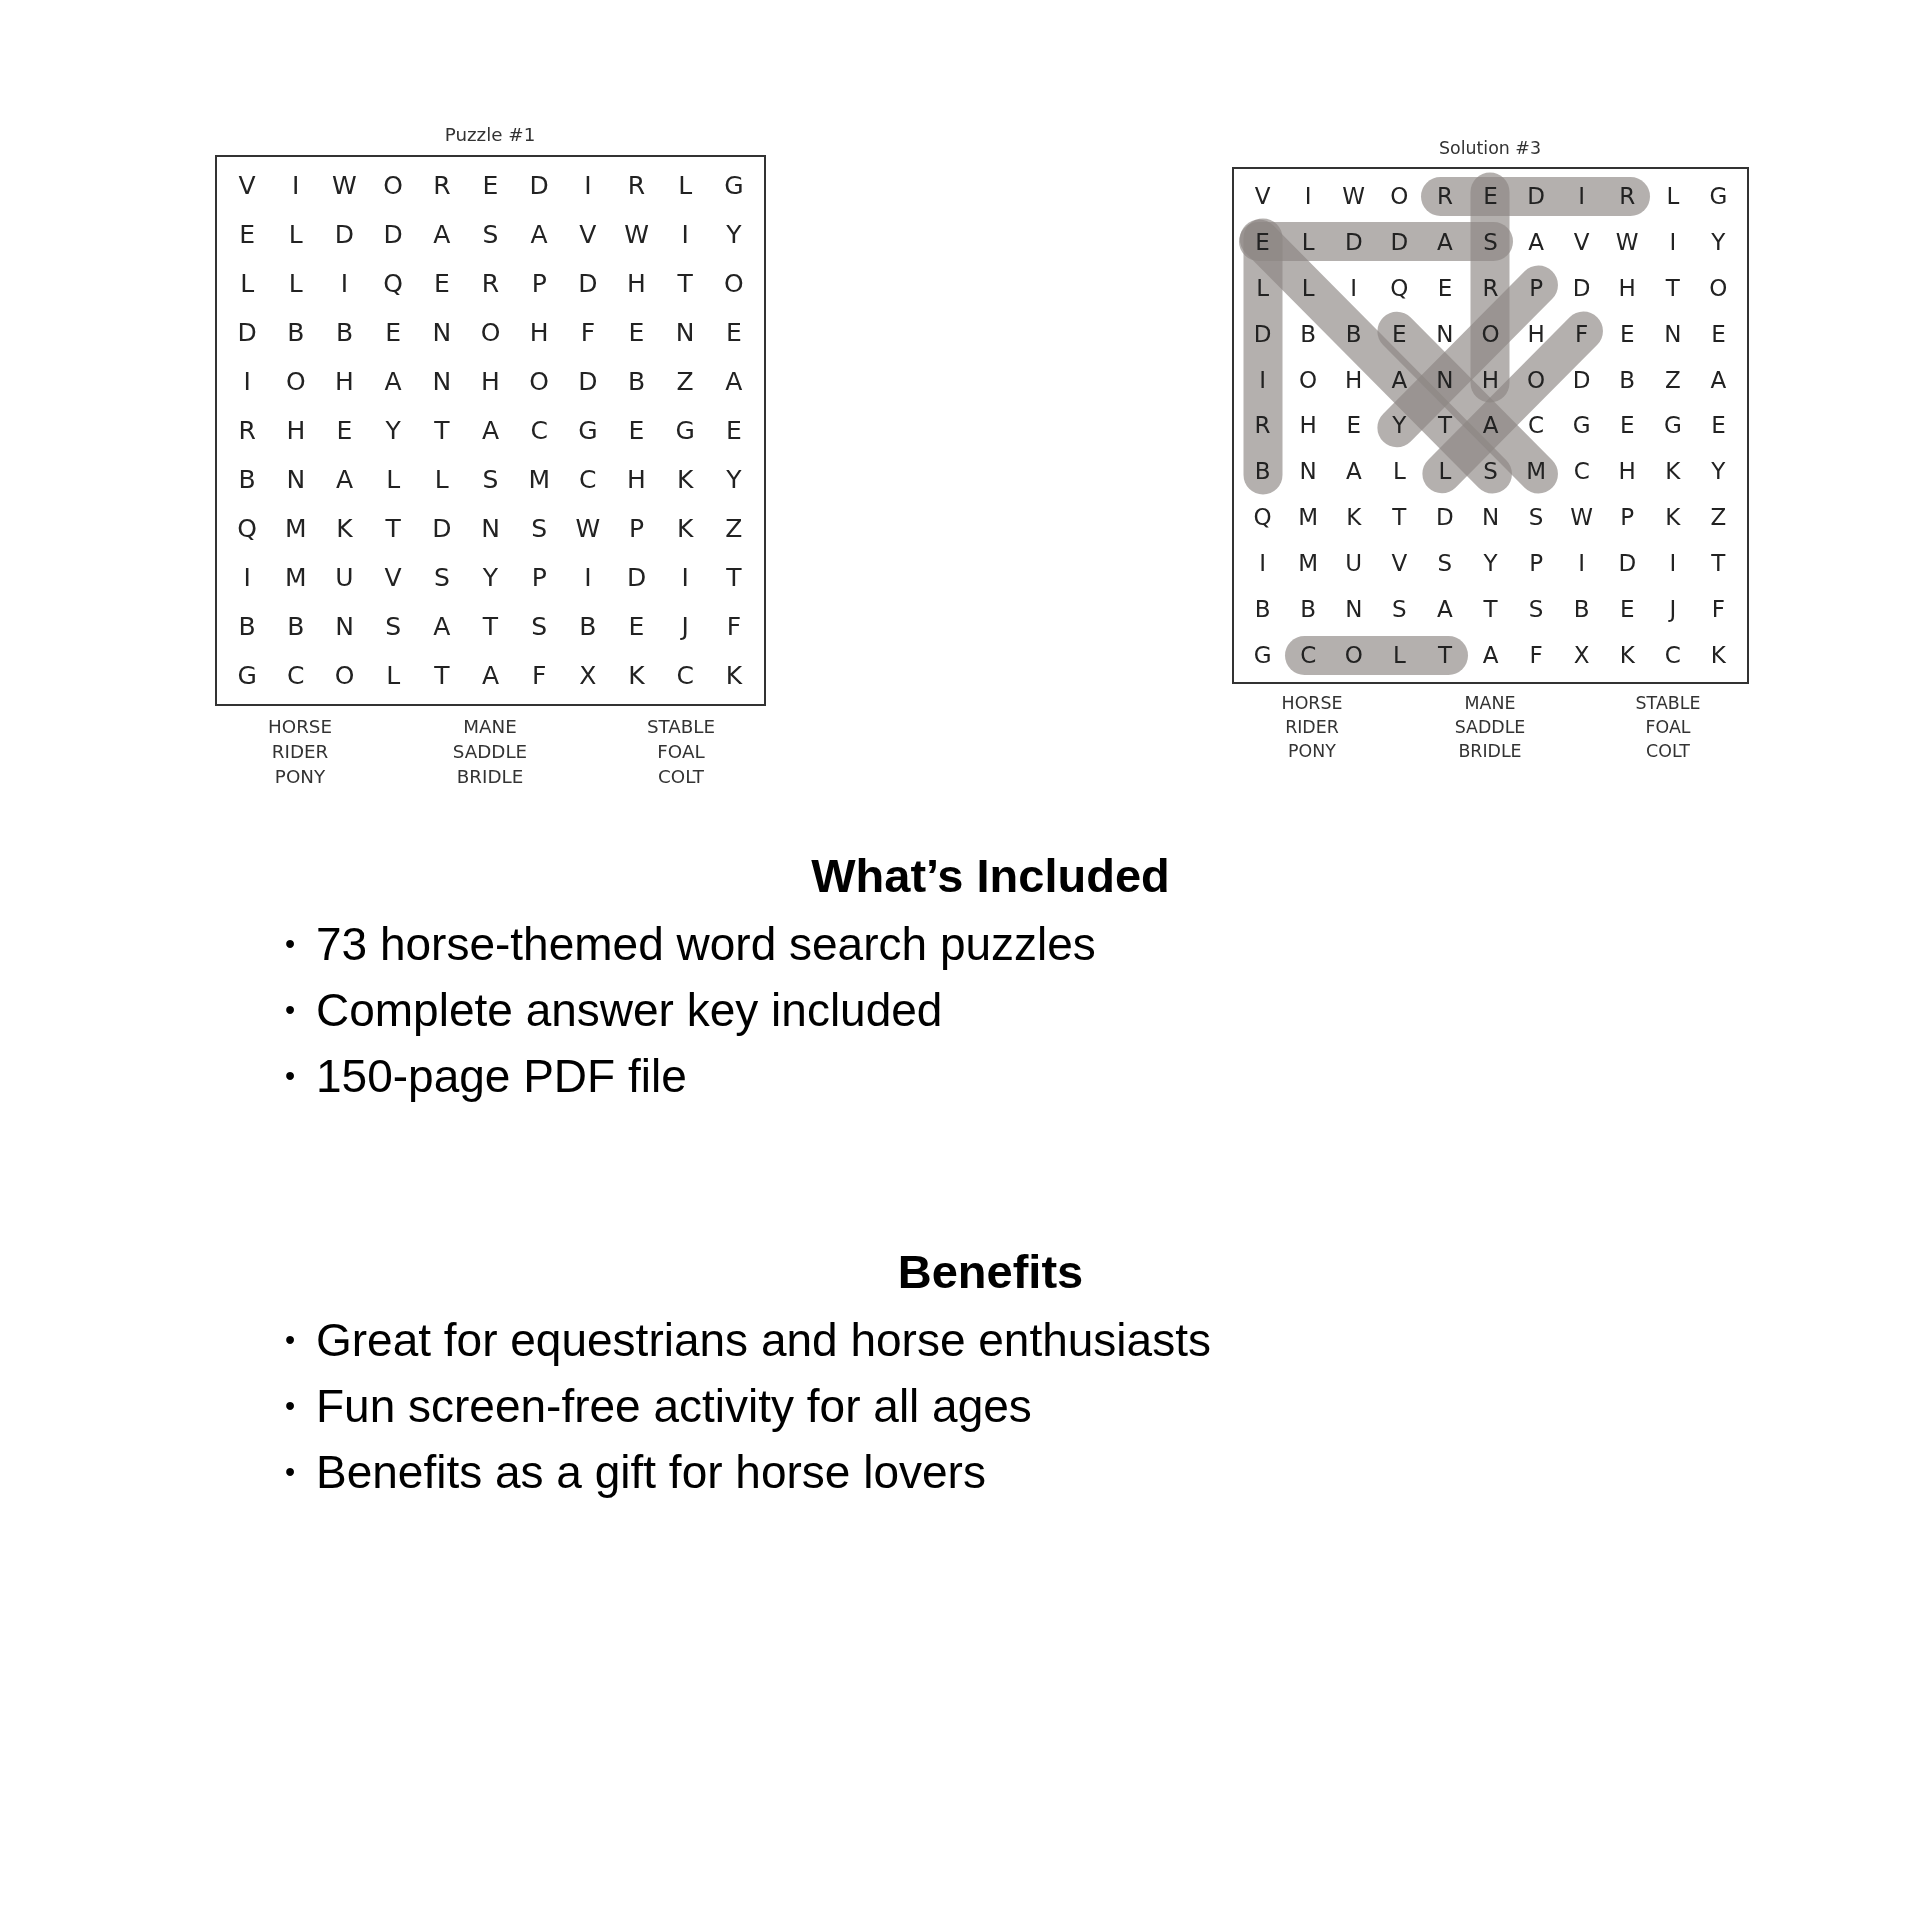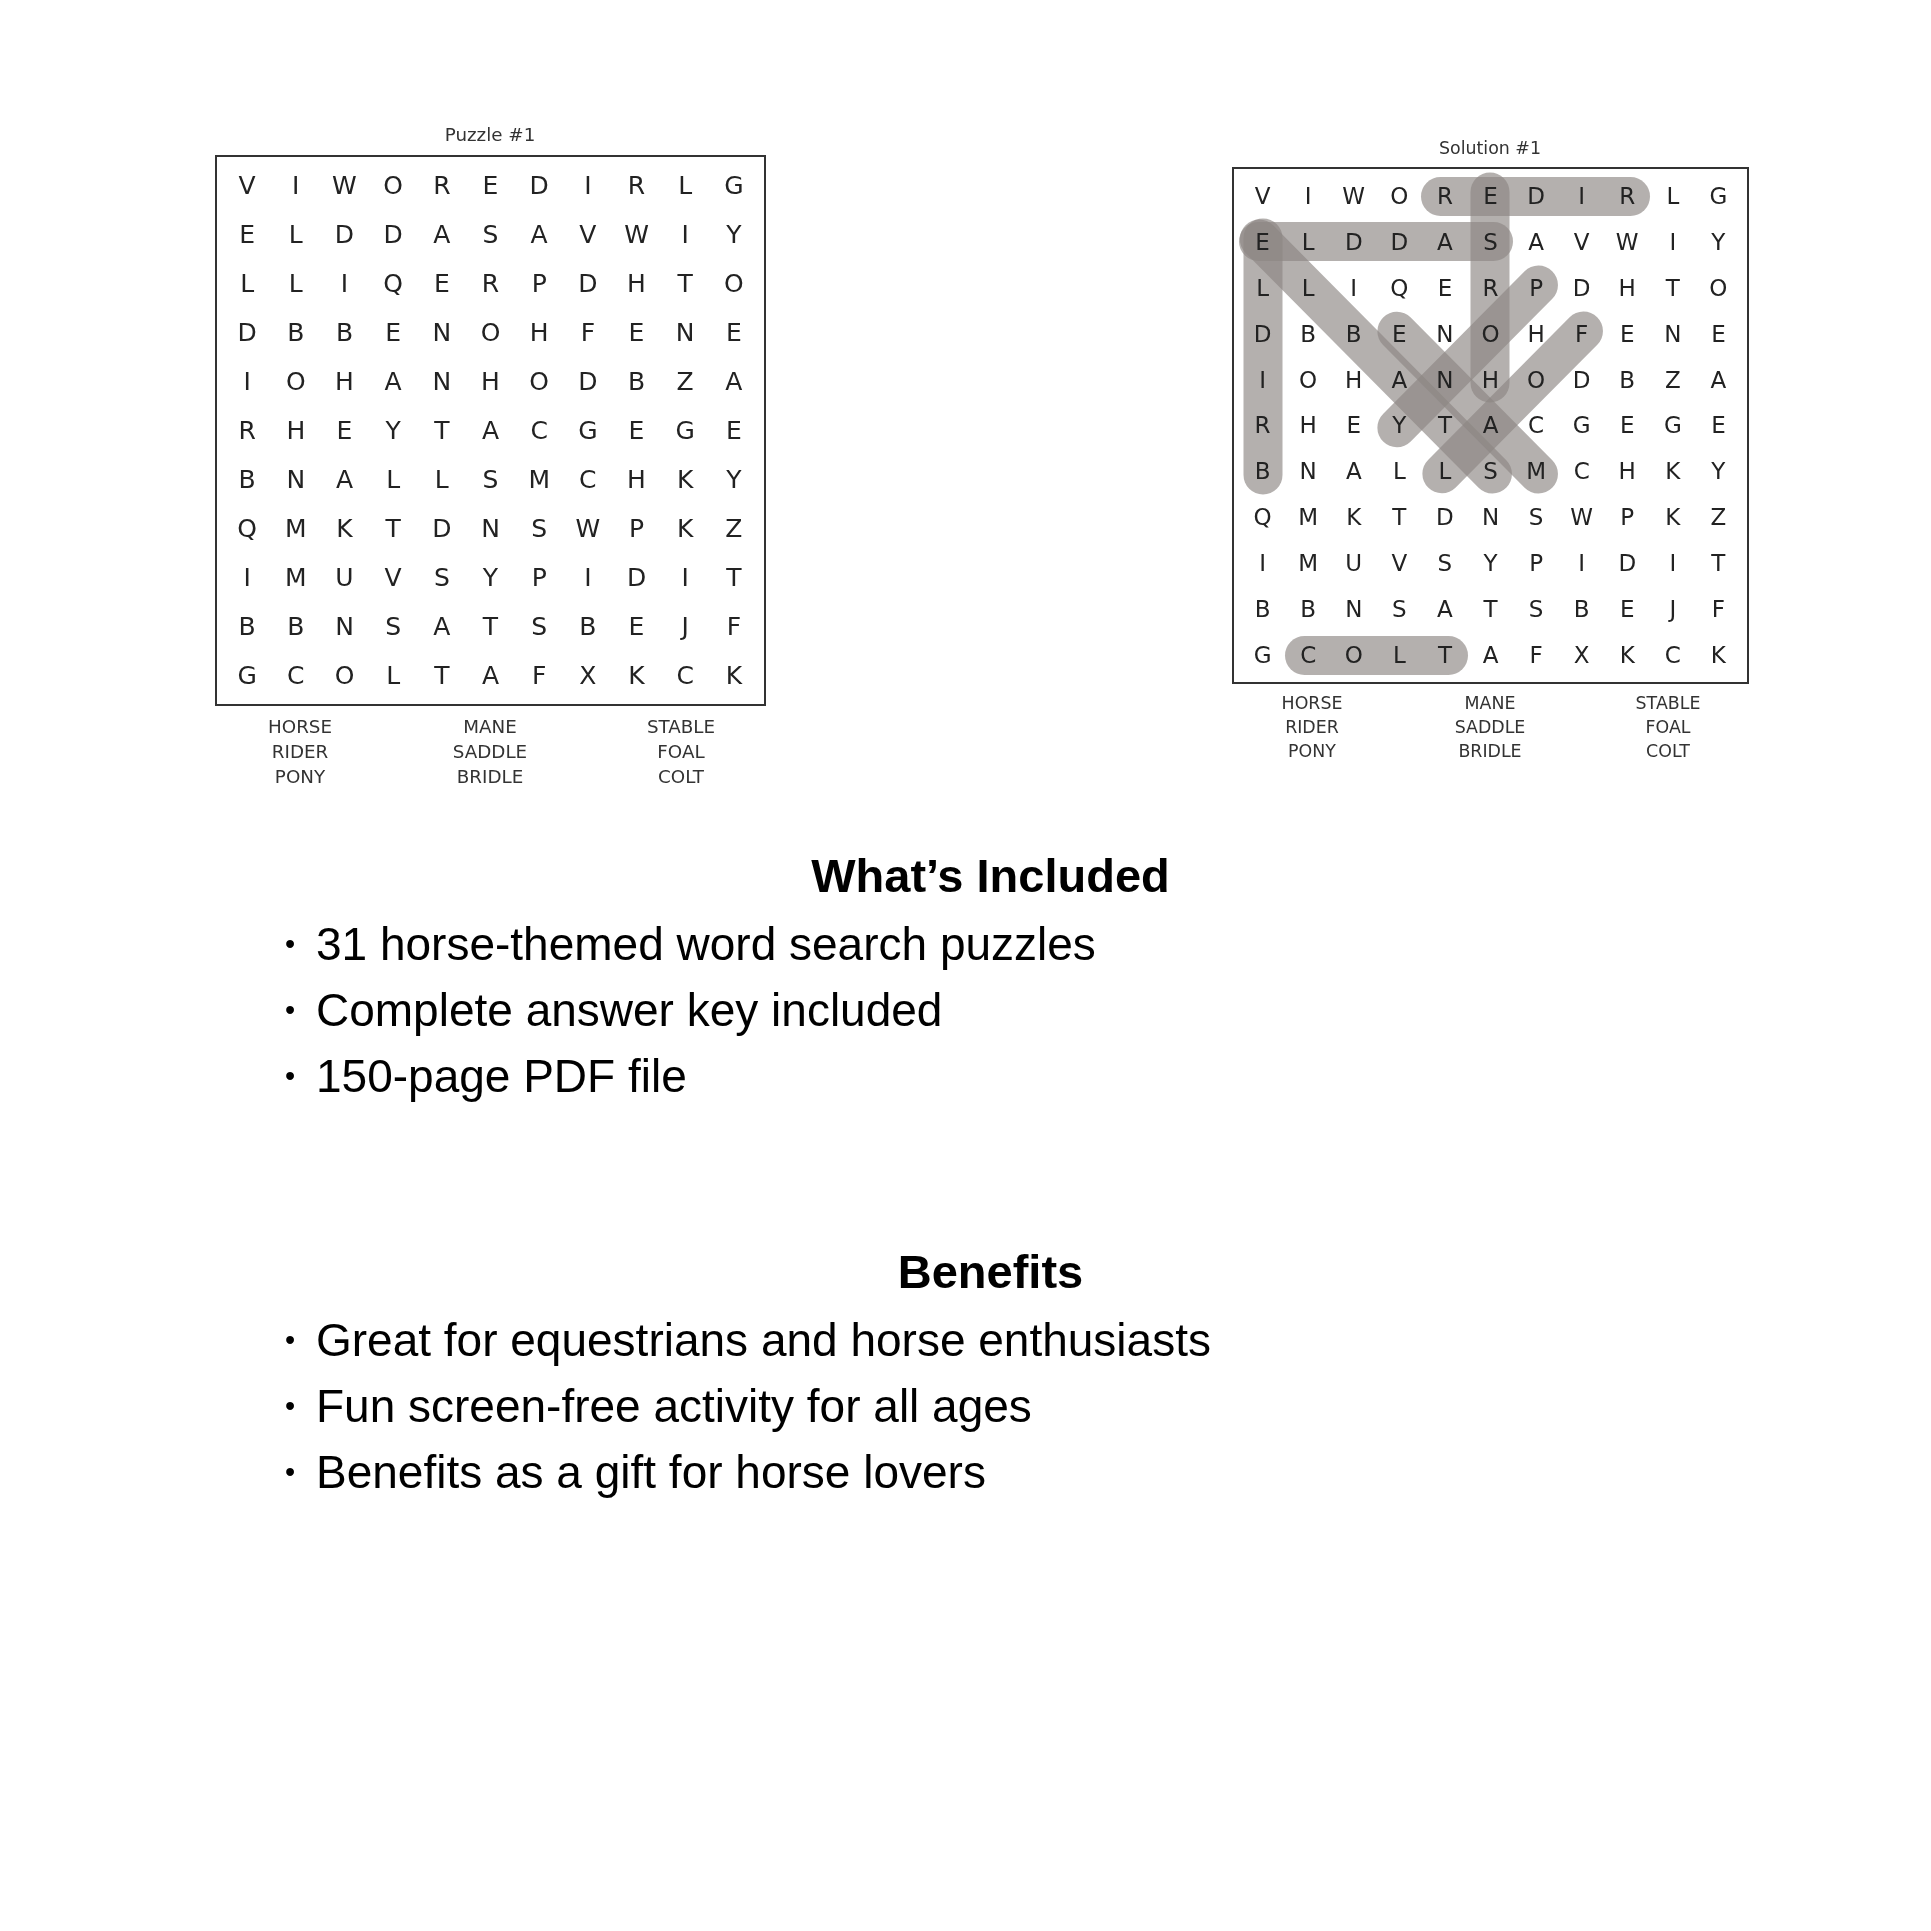--- a/index.html
+++ b/index.html
@@ -154,21 +154,21 @@
   <div>MANE</div>
   <div>SADDLE</div>
   <div>BRIDLE</div>
 </div>
 <div class="wordcol" style="left:681px; top:714px;">
   <div>STABLE</div>
   <div>FOAL</div>
   <div>COLT</div>
 </div>
 
-<div class="puzzle-title" style="left:1490px; top:138px; font-size:17.4px;">Solution #1</div>
+<div class="puzzle-title" style="left:1490px; top:138px; font-size:17.4px;">Solution #3</div>
 <div class="grid-box" id="solution-box" style="left:1232px; top:167px; width:517px; height:517px;">
   <div id="solution-hl" style="position:absolute; left:0; top:0; width:100%; height:100%;">
       <div class="hl" style="width: 229px; height: 39px; left: 393px; top: 7.5px; transform: rotate(180deg) translateX(-23px);"></div>
       <div class="hl" style="width: 230px; height: 39px; left: 256px; top: 191px; transform: rotate(-90deg) translateX(-23px);"></div>
       <div class="hl" style="width: 274px; height: 39px; left: 256px; top: 53px; transform: rotate(180deg) translateX(-23px);"></div>
       <div class="hl" style="width: 276px; height: 39px; left: 28.6px; top: 283px; transform: rotate(-90deg) translateX(-23px);"></div>
       <div class="hl" style="width: 370px; height: 39px; left: 256px; top: 283px; transform: rotate(-134.78deg) translateX(-23px);"></div>
       <div class="hl" style="width: 240px; height: 39px; left: 302px; top: 99px; transform: rotate(134.78deg) translateX(-23px);"></div>
       <div class="hl" style="width: 240px; height: 39px; left: 347px; top: 145px; transform: rotate(134.78deg) translateX(-23px);"></div>
       <div class="hl" style="width: 240px; height: 39px; left: 302px; top: 283px; transform: rotate(-134.78deg) translateX(-23px);"></div>
@@ -309,21 +309,21 @@
   <div>BRIDLE</div>
 </div>
 <div class="wordcol sol" style="left:1668px; top:691px;">
   <div>STABLE</div>
   <div>FOAL</div>
   <div>COLT</div>
 </div>
 
 <div class="heading" style="top:848px;">What’s Included</div>
 <ul class="bullet-list" style="top:911px;">
-  <li><span class="dot">•</span><span>31 horse-themed word search puzzles</span></li>
+  <li><span class="dot">•</span><span>73 horse-themed word search puzzles</span></li>
   <li><span class="dot">•</span><span>Complete answer key included</span></li>
   <li><span class="dot">•</span><span>150-page PDF file</span></li>
 </ul>
 
 <div class="heading" style="top:1244px;">Benefits</div>
 <ul class="bullet-list" style="top:1307px;">
   <li><span class="dot">•</span><span>Great for equestrians and horse enthusiasts</span></li>
   <li><span class="dot">•</span><span>Fun screen-free activity for all ages</span></li>
   <li><span class="dot">•</span><span>Benefits as a gift for horse lovers</span></li>
 </ul>

